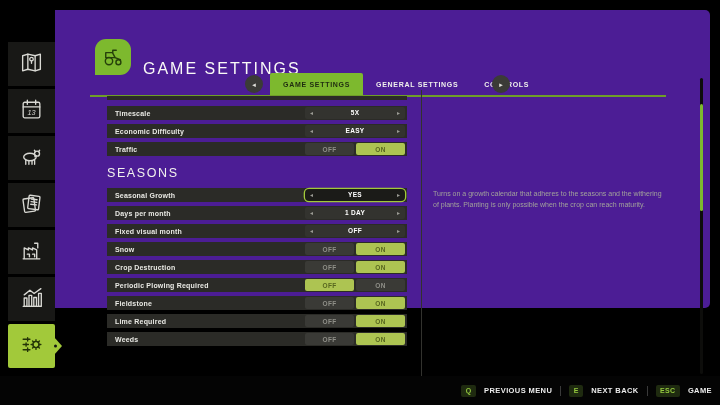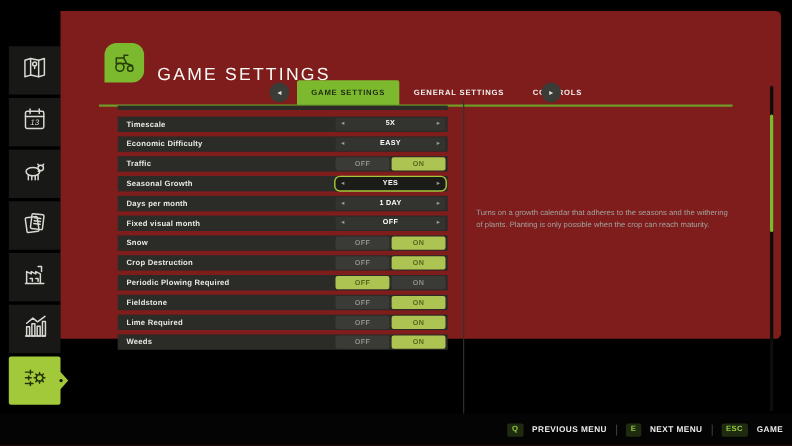--- a/index.html
+++ b/index.html
@@ -10,21 +10,21 @@
   }
   
   .sidebar{position:absolute;left:8px;top:42px;display:flex;flex-direction:column;gap:3px;}
   .side-tile{width:47px;height:44px;background:#181816;display:flex;align-items:center;justify-content:center;color:#d9d9d4;position:relative;font-style:italic;}
   .side-tile svg{width:25px;height:25px;}
   .side-tile.active{background:var(--accent-2);color:#243407;border-radius:2px;z-index:3;}
   .side-tile.active::after{content:"";position:absolute;right:-7px;top:50%;transform:translateY(-50%);
     border-left:8px solid var(--accent-2);border-top:9px solid transparent;border-bottom:9px solid transparent;}
   .side-tile.active .notch-dot{position:absolute;right:-2px;top:50%;transform:translateY(-50%);width:3px;height:3px;border-radius:50%;background:#141414;z-index:4;}
   
-  .panel{position:absolute;left:55px;top:10px;width:655px;height:298px;background:#7f1d1d;border-radius:0 5px 5px 0;}
+  .panel{position:absolute;left:55px;top:10px;width:655px;height:298px;background:#4c1d95;border-radius:0 5px 5px 0;}
   .app-icon{position:absolute;left:40px;top:29px;width:36px;height:36px;background:var(--accent);
     border-radius:11px 11px 11px 0;display:flex;align-items:center;justify-content:center;color:#26400a;}
   .app-icon svg{width:26px;height:26px;}
   .app-title{position:absolute;left:88px;top:39px;font-size:16px;letter-spacing:2px;color:#fafaf7;font-weight:400;}
   
   .tab-arrow{position:absolute;top:65px;width:18px;height:18px;border-radius:50%;background:#3b3b37;color:#e3e3de;
     font-size:7px;display:flex;align-items:center;justify-content:center;line-height:1;}
   .tab-arrow.prev{left:190px;}
   .tab-arrow.next{left:437px;}
   .tabs{position:absolute;left:215px;top:63px;height:23px;display:flex;align-items:stretch;}
@@ -166,20 +166,21 @@
       </div>
       <div class="row">
         <span class="row-label">Traffic</span>
         <div class="control">
           <div class="toggle">
             <span class="seg off-state">OFF</span>
             <span class="seg on-state active">ON</span>
           </div>
         </div>
       </div>
+      <h2 class="section-title">SEASONS</h2>
       <div class="row">
         <span class="row-label">Seasonal Growth</span>
         <div class="control">
           <div class="selector selected">
             <span class="sel-arrow">◂</span>
             <span class="sel-value">YES</span>
             <span class="sel-arrow">▸</span>
           </div>
         </div>
       </div>
@@ -264,17 +265,17 @@
 
   <div class="scroll-track"></div>
   <div class="scroll-thumb"></div>
 </main>
 
 <footer class="footer" id="footer">
     <span class="key-badge">Q</span>
     <span class="footer-label">PREVIOUS MENU</span>
     <span class="footer-divider"></span>
     <span class="key-badge">E</span>
-    <span class="footer-label">NEXT MENU</span>
+    <span class="footer-label">NEXT BACK</span>
     <span class="footer-divider"></span>
     <span class="key-badge">ESC</span>
     <span class="footer-label">GAME</span>
   </footer>
 
 </body></html>

